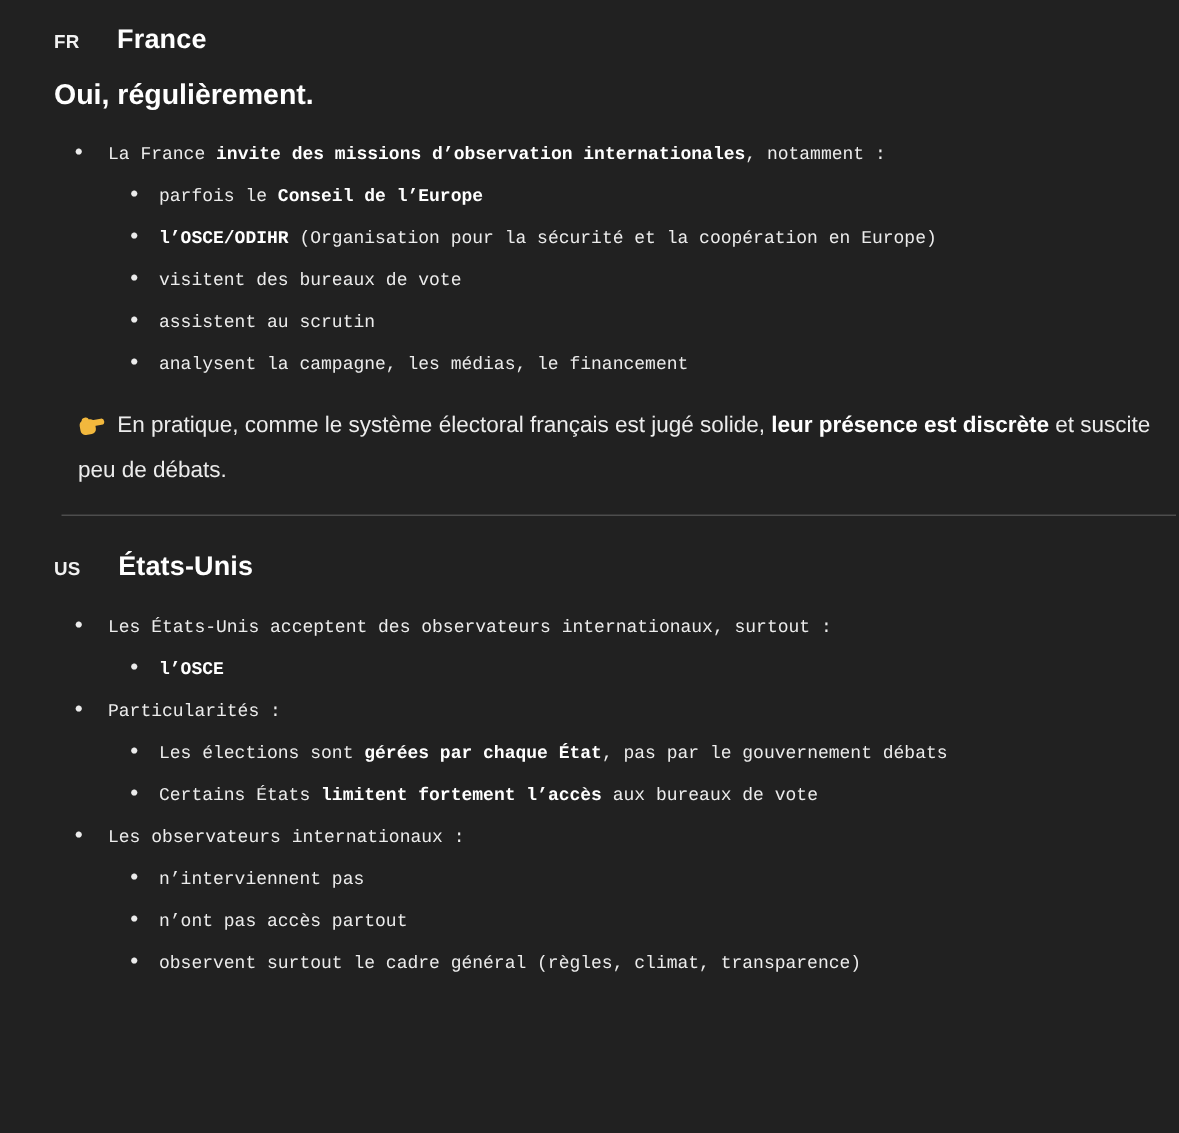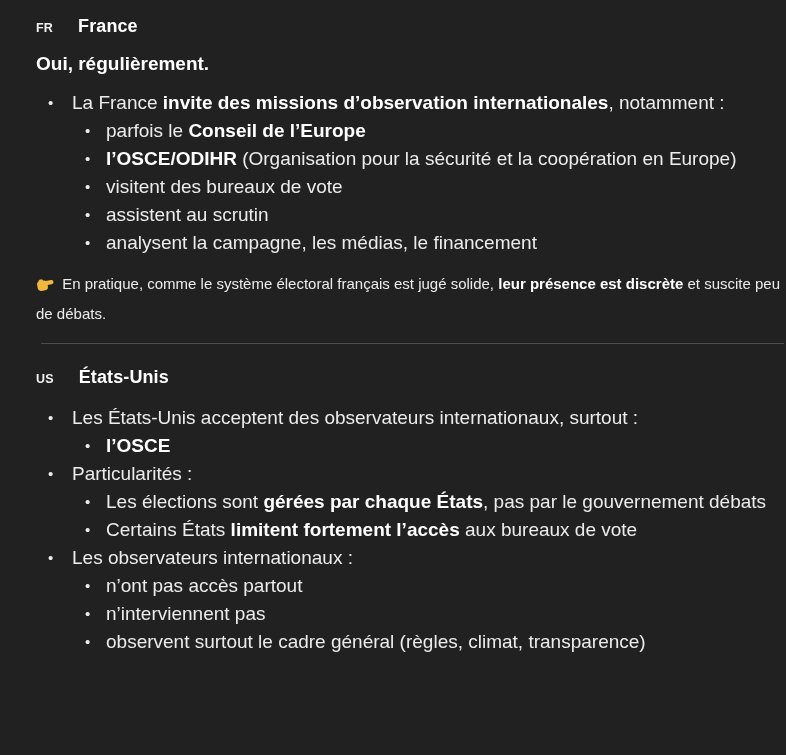--- a/index.html
+++ b/index.html
@@ -21,30 +21,30 @@
   .flag{
     font-size:12.5px; font-weight:800; margin-right:25px; color:#f2f2f2;
     letter-spacing:.2px;
   }
   p.lead{
     color:var(--bold); font-weight:700; font-size:19px; line-height:22px;
     margin:0 0 14px 0;
   }
   ul.lst{ list-style:none; margin:0 0 12px 0; padding:0; }
   ul.lst li{
-    position:relative; font-size:19px; line-height:28px; padding-left:36px;
+    position:relative; font-size:12px; line-height:28px; padding-left:36px;font-family:Liberation Mono, monospace;
   }
   ul.lst li.l2{ margin-left:34px; }
   ul.lst li::before{
     content:"\2022"; position:absolute; left:12px; top:0;
     color:var(--fg); font-size:15px; line-height:28px;
   }
   ul.lst li.l2::before{ left:15px; }
   p.note{
-    font-size:15px; line-height:30px; margin:12px 0 0 0; max-width:748px;
+    font-size:15px; line-height:30px; margin:12px 0 0 16px; max-width:748px;
   }
   .emoji{ display:inline-block; vertical-align:-3px; margin-right:4px; line-height:0; }
   hr.divider{
     border:none; border-top:1px solid var(--divider);
     margin:14px 0 20px 5px;
   }
   strong{ color:var(--bold); font-weight:700; }
 </style>
 </head>
 <body>
@@ -76,22 +76,22 @@
   <hr class="divider">
 
   <section>
     <h3 class="sec-head">
       <span class="flag">US</span><span>États-Unis</span>
     </h3>
     <ul class="lst">
         <li class="l1"><span>Les États-Unis acceptent des observateurs internationaux, surtout :</span></li>
         <li class="l2"><strong>l’OSCE</strong></li>
         <li class="l1"><span>Particularités :</span></li>
-        <li class="l2"><span>Les élections sont </span><strong>gérées par chaque États</strong><span>, pas par le gouvernement débats</span></li>
+        <li class="l2"><span>Les élections sont </span><strong>gérées par chaque État</strong><span>, pas par le gouvernement débats</span></li>
         <li class="l2"><span>Certains États </span><strong>limitent fortement l’accès</strong><span> aux bureaux de vote</span></li>
         <li class="l1"><span>Les observateurs internationaux :</span></li>
+        <li class="l2"><span>n’interviennent pas</span></li>
         <li class="l2"><span>n’ont pas accès partout</span></li>
-        <li class="l2"><span>n’interviennent pas</span></li>
         <li class="l2"><span>observent surtout le cadre général (règles, climat, transparence)</span></li>
       </ul>
   </section>
 
 </main>
 
 </body></html>

